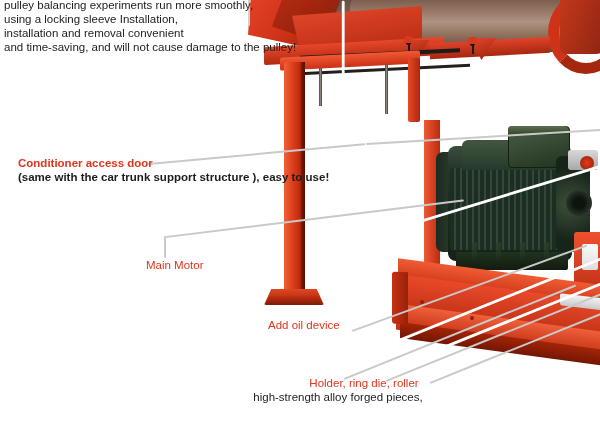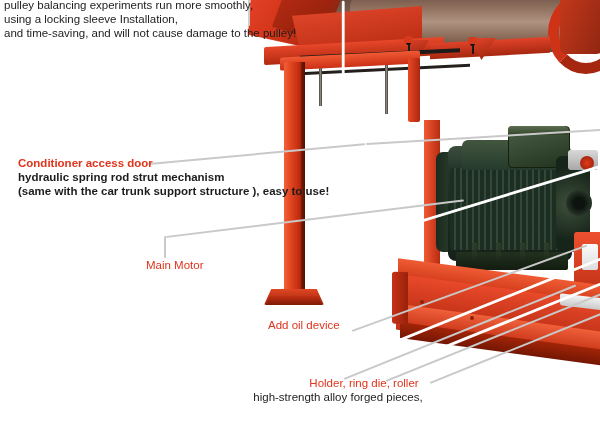--- a/index.html
+++ b/index.html
@@ -234,26 +234,26 @@
   <div class="lead" style="left:344px;top:378px;width:250px;transform:rotate(-22deg);"></div>
   <div class="lead" style="left:386px;top:380px;width:250px;transform:rotate(-22deg);"></div>
   <div class="lead" style="left:430px;top:382px;width:240px;transform:rotate(-22deg);"></div>
   <div class="lead w" style="left:368px;top:352px;width:270px;transform:rotate(-22deg);"></div>
   <div class="lead w" style="left:420px;top:356px;width:250px;transform:rotate(-22deg);"></div>
   <div class="lead w" style="left:330px;top:248px;width:300px;transform:rotate(-17deg);"></div>
 
   <div class="abs" style="left:4px;top:-2px;">
     <div class="txt blk">pulley balancing experiments run more smoothly,</div>
     <div class="txt blk">using a locking sleeve Installation,</div>
+    <div class="txt blk">installation and removal convenient</div>
     <div class="txt blk">and time-saving, and will not cause damage to the pulley!</div>
   </div>
 
   <div class="abs" style="left:18px;top:156px;font-weight:bold;">
     <div class="ttl red">Conditioner access door</div>
-    <div class="txt blk">hydraulic spring rod strut mechanism</div>
     <div class="txt blk">(same with the car trunk support structure ), easy to use!</div>
   </div>
 
   <div class="abs" style="left:146px;top:258px;">
     <div class="ttl red">Main Motor</div>
   </div>
 
   <div class="abs" style="left:268px;top:318px;">
     <div class="ttl red">Add oil device</div>
   </div>

